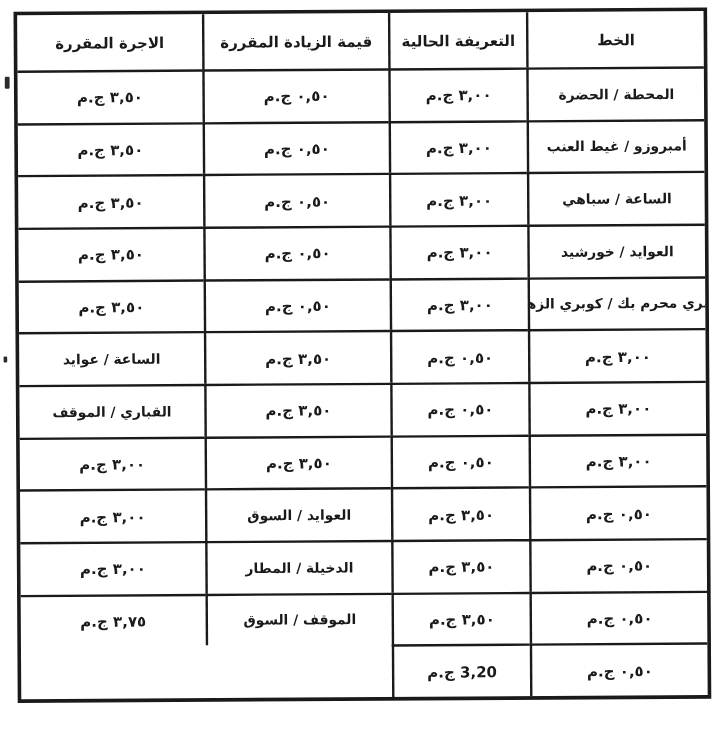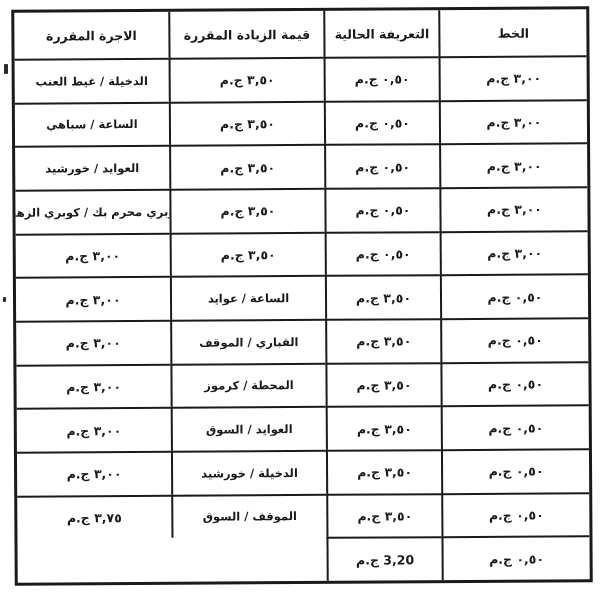--- a/index.html
+++ b/index.html
@@ -80,25 +80,26 @@
   <div class="speck" id="speck2"></div>
 
   <div class="tilt">
     <div class="fare-table">
 
       <div class="cell hdr">الخط</div>
       <div class="cell hdr">التعريفة الحالية</div>
       <div class="cell hdr">قيمة الزيادة المقررة</div>
       <div class="cell hdr">الاجرة المقررة</div>
 
+      <div class="cell route">المحطة / الحضرة</div>
       <div class="cell num">٣,٠٠ ج.م</div>
       <div class="cell num">٠,٥٠ ج.م</div>
       <div class="cell num">٣,٥٠ ج.م</div>
 
-      <div class="cell route">الدخيلة / غيط العنب</div>
+      <div class="cell route">أمبروزو / غيط العنب</div>
       <div class="cell num">٣,٠٠ ج.م</div>
       <div class="cell num">٠,٥٠ ج.م</div>
       <div class="cell num">٣,٥٠ ج.م</div>
 
       <div class="cell route">الساعة / سباهي</div>
       <div class="cell num">٣,٠٠ ج.م</div>
       <div class="cell num">٠,٥٠ ج.م</div>
       <div class="cell num">٣,٥٠ ج.م</div>
 
       <div class="cell route">العوايد / خورشيد</div>
@@ -118,31 +119,30 @@
       <div class="cell route">الساعة / عوايد</div>
       <div class="cell num">٣,٠٠ ج.م</div>
       <div class="cell num">٠,٥٠ ج.م</div>
       <div class="cell num">٣,٥٠ ج.م</div>
 
       <div class="cell route">القباري / الموقف</div>
       <div class="cell num">٣,٠٠ ج.م</div>
       <div class="cell num">٠,٥٠ ج.م</div>
       <div class="cell num">٣,٥٠ ج.م</div>
 
-      <div class="cell route">المحطة / كرموز</div>
       <div class="cell num">٣,٠٠ ج.م</div>
       <div class="cell num">٠,٥٠ ج.م</div>
       <div class="cell num">٣,٥٠ ج.م</div>
 
       <div class="cell route">العوايد / السوق</div>
       <div class="cell num">٣,٠٠ ج.م</div>
       <div class="cell num">٠,٥٠ ج.م</div>
       <div class="cell num">٣,٥٠ ج.م</div>
 
-      <div class="cell route">الدخيلة / خورشيد</div>
+      <div class="cell route">الدخيلة / المطار</div>
       <div class="cell num">٣,٠٠ ج.م</div>
       <div class="cell num">٠,٥٠ ج.م</div>
       <div class="cell num">٣,٥٠ ج.م</div>
 
       <div class="cell route">الموقف / السوق</div>
       <div class="cell num">٣,٧٥ ج.م</div>
       <div class="cell num">٠,٥٠ ج.م</div>
       <div class="cell num">3,20 ج.م</div>
 
     </div>

